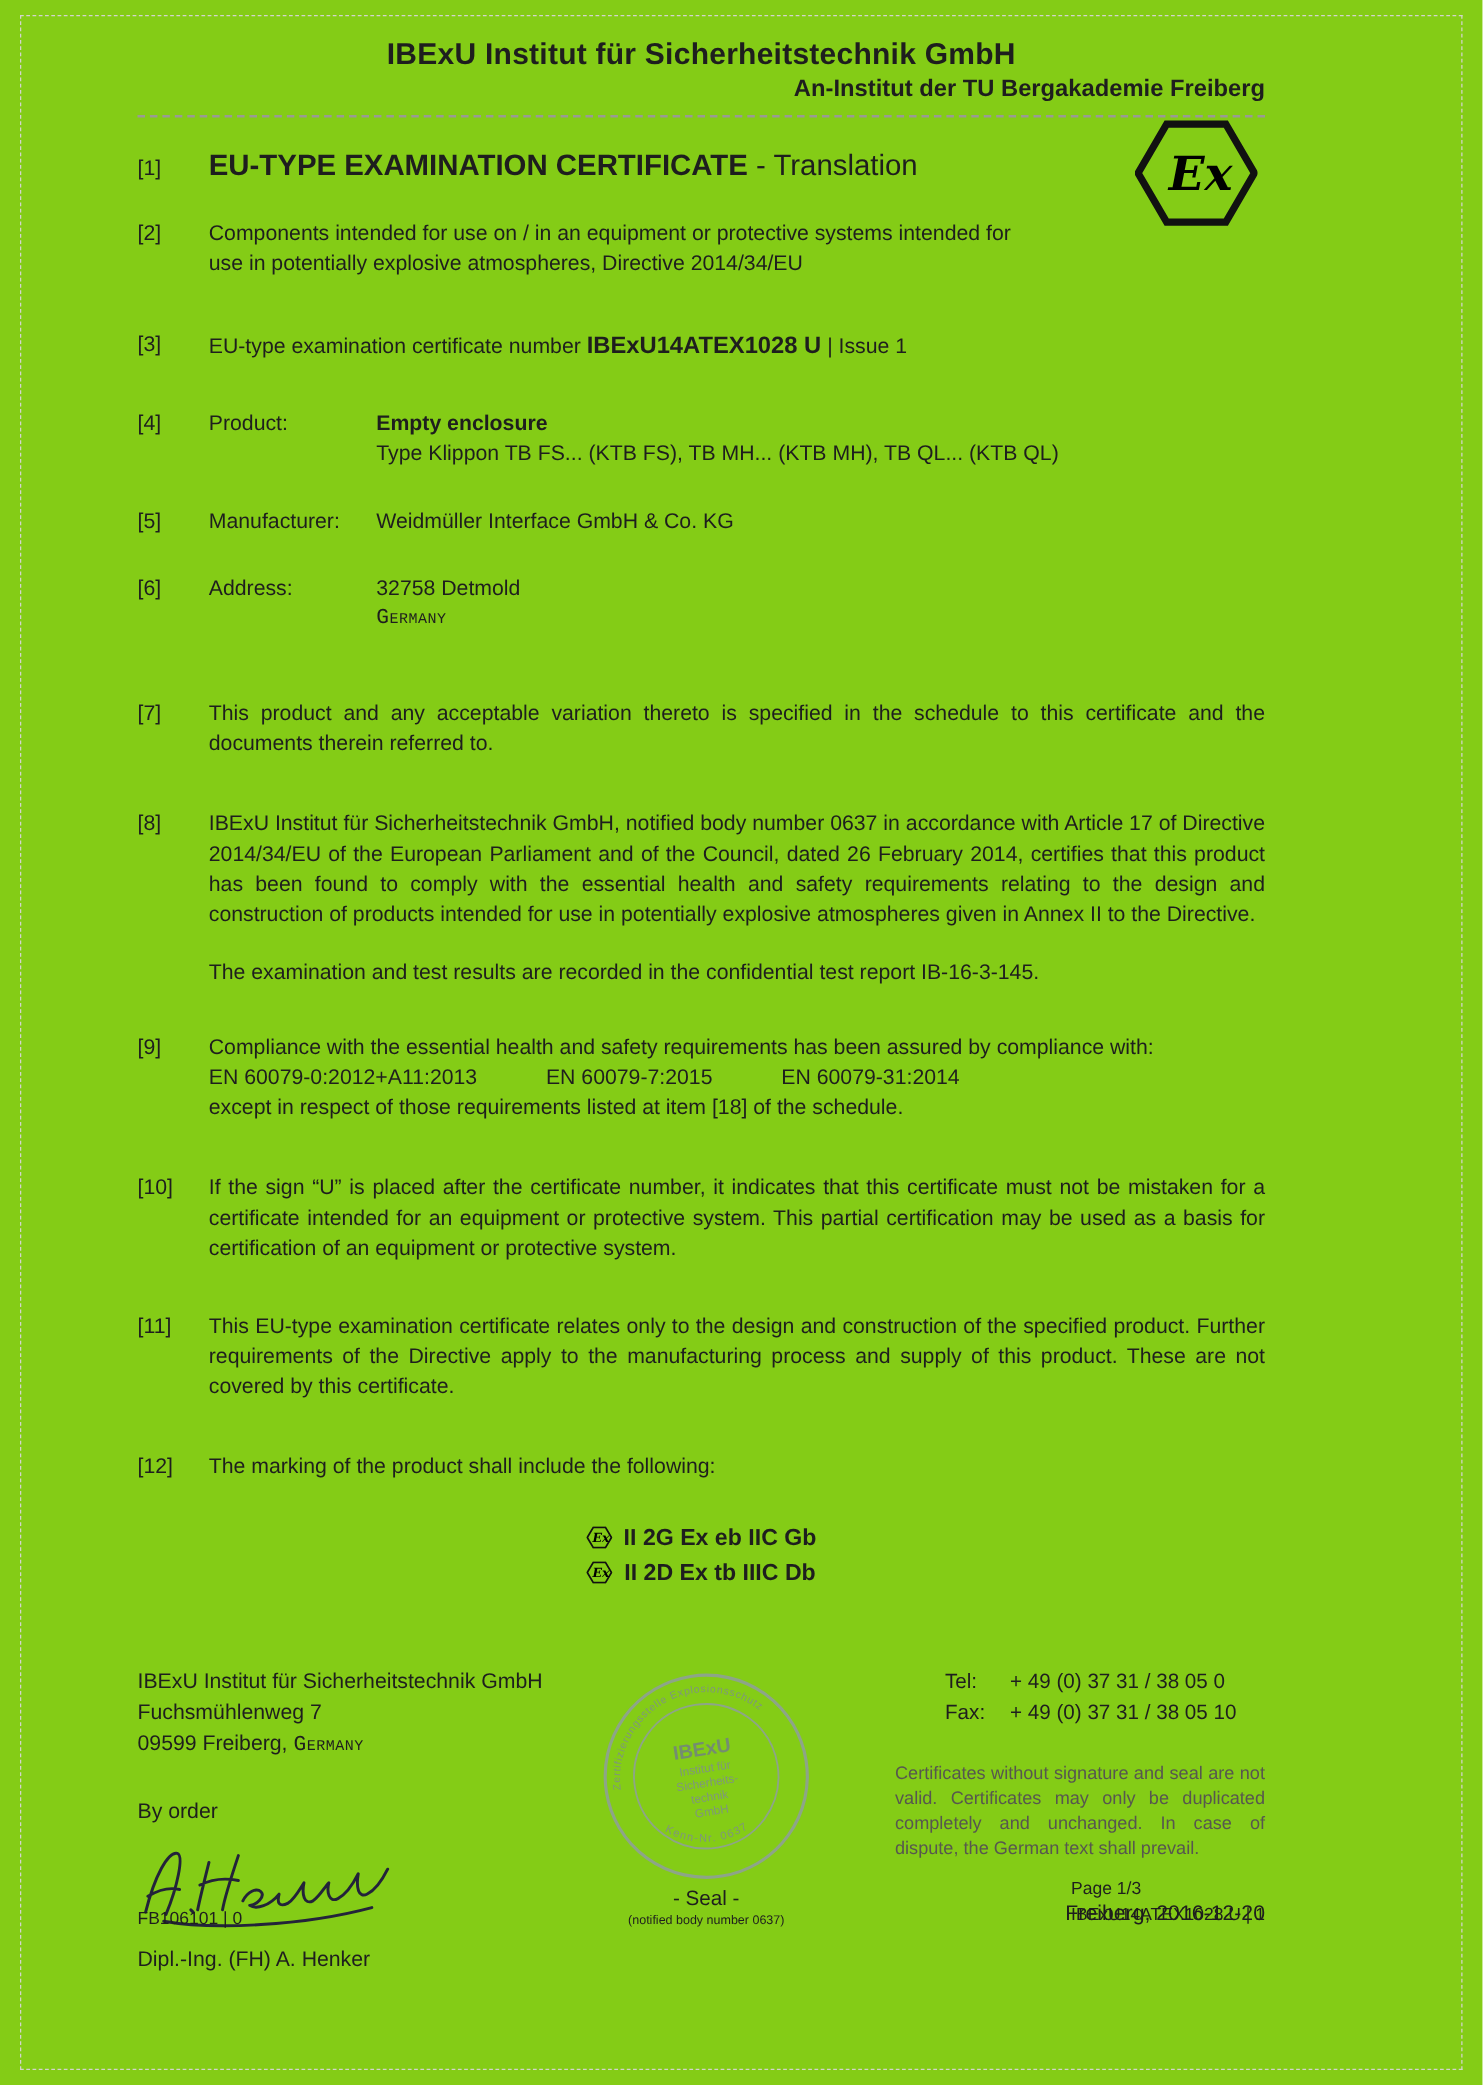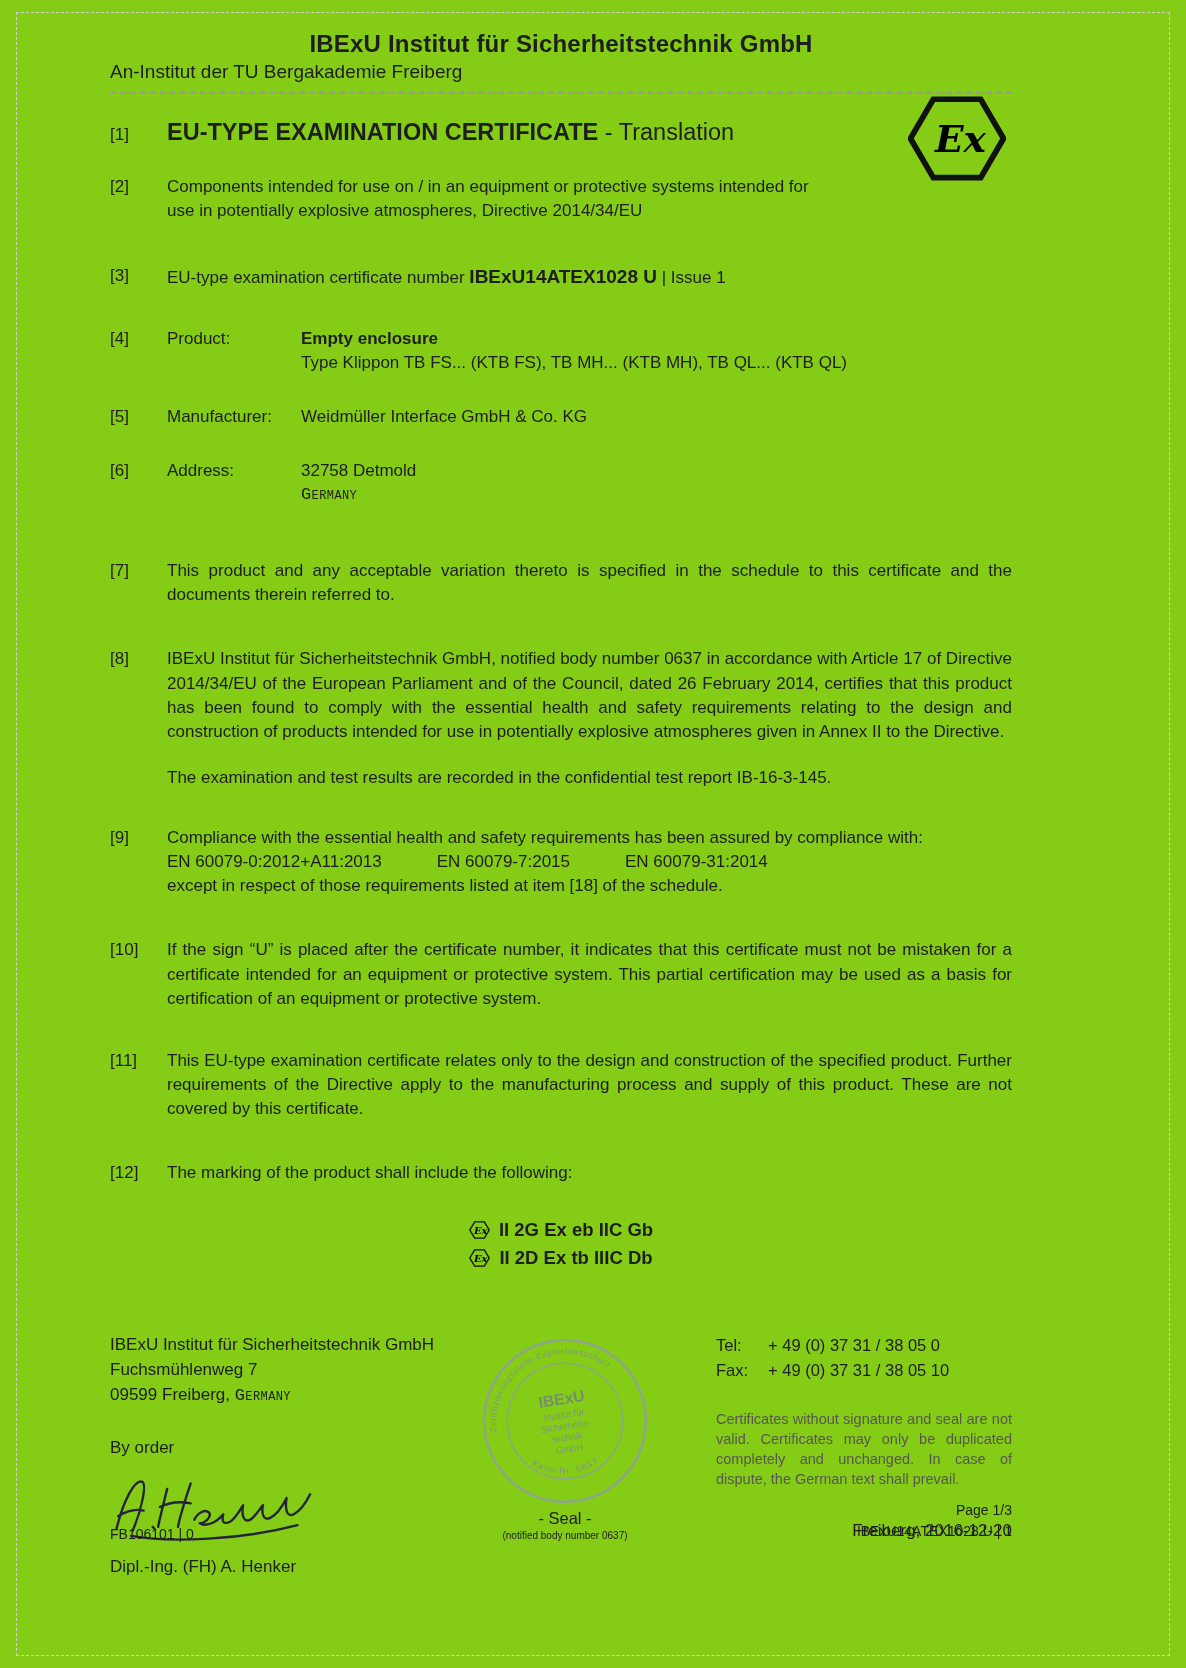--- a/index.html
+++ b/index.html
@@ -3,21 +3,21 @@
 <meta charset="utf-8">
 <style>
   html,body{margin:0;padding:0;background:#ffffff;}
   body{font-family:"Liberation Sans", sans-serif;color:#1e1e1e;-webkit-font-smoothing:antialiased;}
   .page{width:1186px;height:1668px;position:relative;box-sizing:border-box;
         padding:30px 174px 0 110px;background:#84cc16;overflow:hidden;}
   .page::before{content:"";position:absolute;inset:12px 16px;border:1px dashed #d3d3cd;pointer-events:none;}
 
   
   .h-title{font-size:24px;font-weight:bold;text-align:center;letter-spacing:.2px;}
-  .h-sub{font-size:19px;text-align:left;margin-top:3px;}
+  .h-sub{font-size:19px;text-align:right;margin-top:3px;font-weight:bold;}
   .h-rule{height:0;border-bottom:2px dashed #9a9a94;margin-top:9px;}
 
   
   .item{display:flex;margin-top:30px;font-size:17px;line-height:1.42;}
   .num{width:57px;flex-shrink:0;}
   .body{flex:1;min-width:0;}
   .justify{text-align:justify;}
   .item-1{margin-top:22px;align-items:baseline;}
   .cert-title{font-size:23.5px;font-weight:bold;}
   .cert-suffix{font-size:23.5px;font-weight:normal;}
@@ -53,28 +53,28 @@
   .by-order{margin-top:28px;}
   .signature{margin-top:8px;margin-left:-6px;}
   .signer{margin-top:2px;}
   .f-center{width:230px;flex-shrink:0;text-align:center;margin-top:4px;}
   .seal-svg{transform:rotate(-9deg);}
   .seal-label{font-size:16.5px;margin-top:0px;}
   .seal-note{font-size:10px;margin-top:2px;}
   .f-right{flex:1;padding-left:36px;font-size:16.5px;min-width:0;}
   .telfax{line-height:1.5;}
   .tf-row{display:flex;}
-  .tf-row .tf-label{width:52px;flex-shrink:0;}
+  .tf-row .tf-label{width:52px;flex-shrink:0;margin-left:40px;}
   .disclaimer{margin-top:26px;color:#57574f;font-size:14.5px;line-height:1.38;text-align:justify;}
   .place-date{margin-top:32px;text-align:right;font-size:17px;}
 
   
   .page-footer{position:absolute;left:110px;right:174px;bottom:126px;
                display:flex;justify-content:space-between;align-items:flex-end;font-size:14px;}
-  .pf-right{text-align:right;line-height:1.5;}
+  .pf-right{line-height:1.5;}
 </style>
 </head>
 <body>
 
 <div class="page">
 
   <div>
     <div class="h-title">IBExU Institut für Sicherheitstechnik GmbH</div>
     <div class="h-sub">An-Institut der TU Bergakademie Freiberg</div>
     <div class="h-rule"></div>

